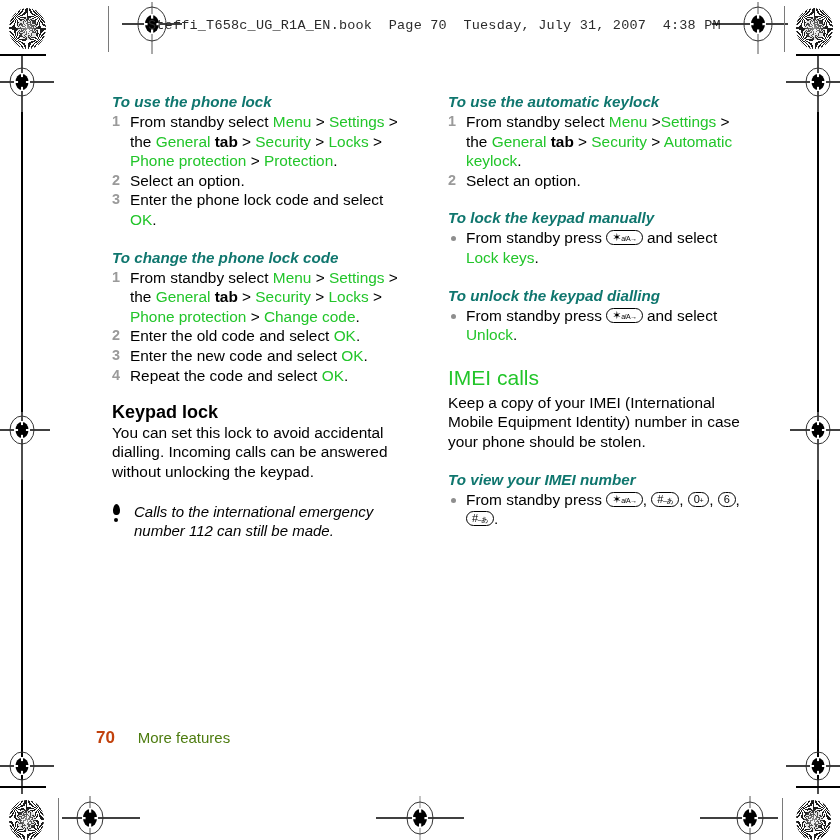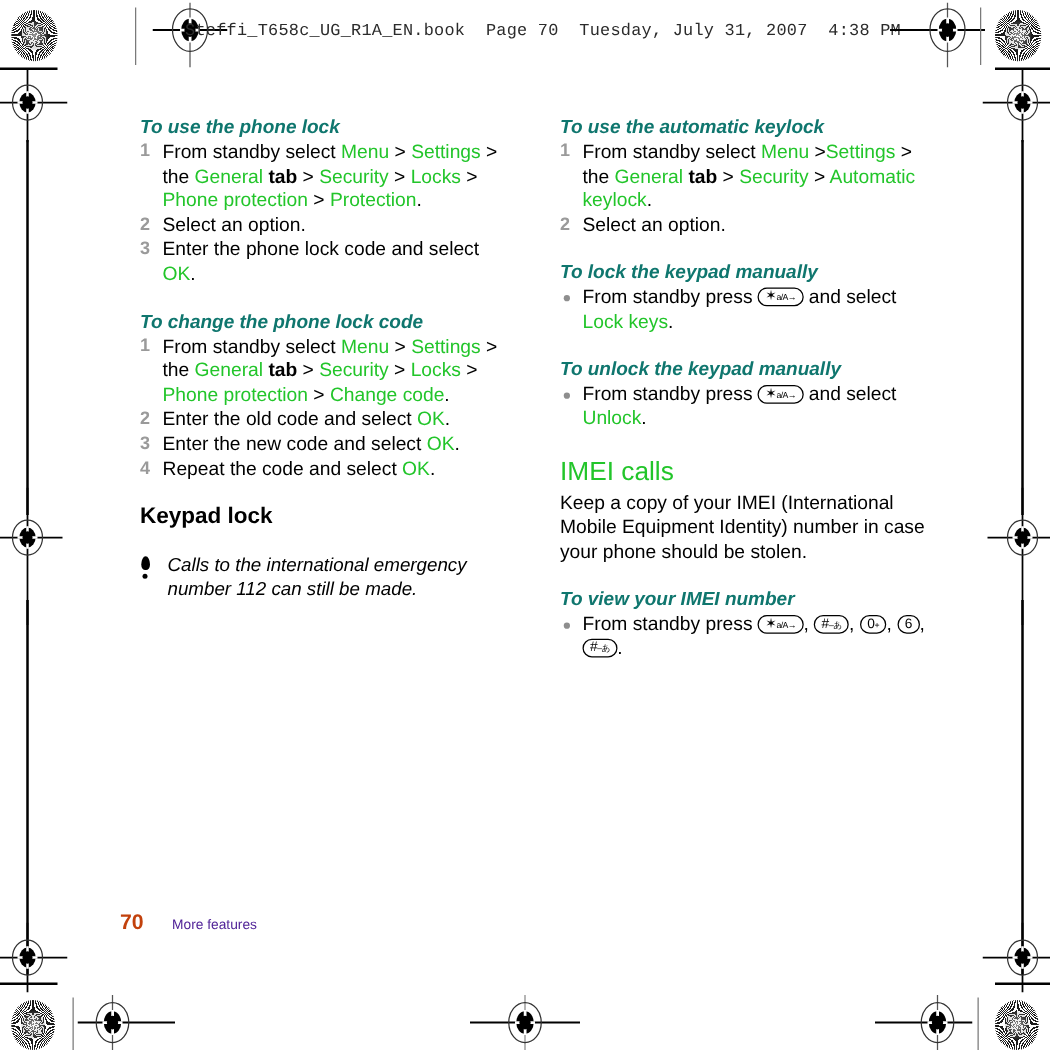--- a/index.html
+++ b/index.html
@@ -206,22 +206,22 @@
     left: 96px;
     top: 728px;
     font-size: 17px;
   }
   .footer .pageno {
     font-weight: bold;
     color: #c2410c;
     margin-right: 18px;
   }
   .footer .chapter {
-    color: #4c1d95;
-    font-size: 11px;
+    color: #4d7c0f;
+    font-size: 15px;
   }
 </style>
 </head>
 <body>
 
 <div class="page">
 
   <div class="starburst" style="left:9px; top:8px; width:37px; height:41px;"></div>
 
   <div class="thin-v" style="left:108px; top:6px; height:46px;"></div>
@@ -312,20 +312,21 @@
 
     <h3 class="sub spaced">To change the phone lock code</h3>
     <ol class="steps">
         <li><span>From standby select </span><span class="lnk">Menu</span><span> &gt; </span><span class="lnk">Settings</span><span> &gt; the </span><span class="lnk">General</span><span class="bold"> tab</span><span> &gt; </span><span class="lnk">Security</span><span> &gt; </span><span class="lnk">Locks</span><span> &gt; </span><span class="lnk">Phone protection</span><span> &gt; </span><span class="lnk">Change code</span><span>.</span></li>
         <li><span>Enter the old code and select </span><span class="lnk">OK</span><span>.</span></li>
         <li><span>Enter the new code and select </span><span class="lnk">OK</span><span>.</span></li>
         <li><span>Repeat the code and select </span><span class="lnk">OK</span><span>.</span></li>
       </ol>
 
     <h4 class="minor">Keypad lock</h4>
+    <p class="body">You can set this lock to avoid accidental dialling. Incoming calls can be answered without unlocking the keypad.</p>
 
     <div class="note">
       <span class="note-icon">
         <span class="bang-body"></span>
         <span class="bang-dot"></span>
       </span>
       <span>Calls to the international emergency number 112 can still be made.</span>
     </div>
   </div>
 
@@ -335,21 +336,21 @@
     <ol class="steps">
         <li><span>From standby select </span><span class="lnk">Menu</span><span> &gt;</span><span class="lnk">Settings</span><span> &gt; the </span><span class="lnk">General</span><span class="bold"> tab</span><span> &gt; </span><span class="lnk">Security</span><span> &gt; </span><span class="lnk">Automatic keylock</span><span>.</span></li>
         <li><span>Select an option.</span></li>
       </ol>
 
     <h3 class="sub spaced">To lock the keypad manually</h3>
     <ul class="bullets">
         <li><span>From standby press </span><span class="key"><span class="k-main">✶</span><span class="k-sub">a/A→</span></span><span> and select </span><span class="lnk">Lock keys</span><span>.</span></li>
       </ul>
 
-    <h3 class="sub spaced">To unlock the keypad manually</h3>
+    <h3 class="sub spaced">To unlock the keypad dialling</h3>
     <ul class="bullets">
         <li><span>From standby press </span><span class="key"><span class="k-main">✶</span><span class="k-sub">a/A→</span></span><span> and select </span><span class="lnk">Unlock</span><span>.</span></li>
       </ul>
 
     <h2 class="section">IMEI calls</h2>
     <p class="body">Keep a copy of your IMEI (International Mobile Equipment Identity) number in case your phone should be stolen.</p>
 
     <h3 class="sub spaced">To view your IMEI number</h3>
     <ul class="bullets">
         <li><span>From standby press </span><span class="key"><span class="k-main">✶</span><span class="k-sub">a/A→</span></span><span>, </span><span class="key"><span class="k-main">#</span><span class="k-sub">–あ</span></span><span>, </span><span class="key"><span class="k-main">0</span><span class="k-sub">+</span></span><span>, </span><span class="key"><span class="k-main">6</span></span><span>, </span><span class="key"><span class="k-main">#</span><span class="k-sub">–あ</span></span><span>.</span></li>

